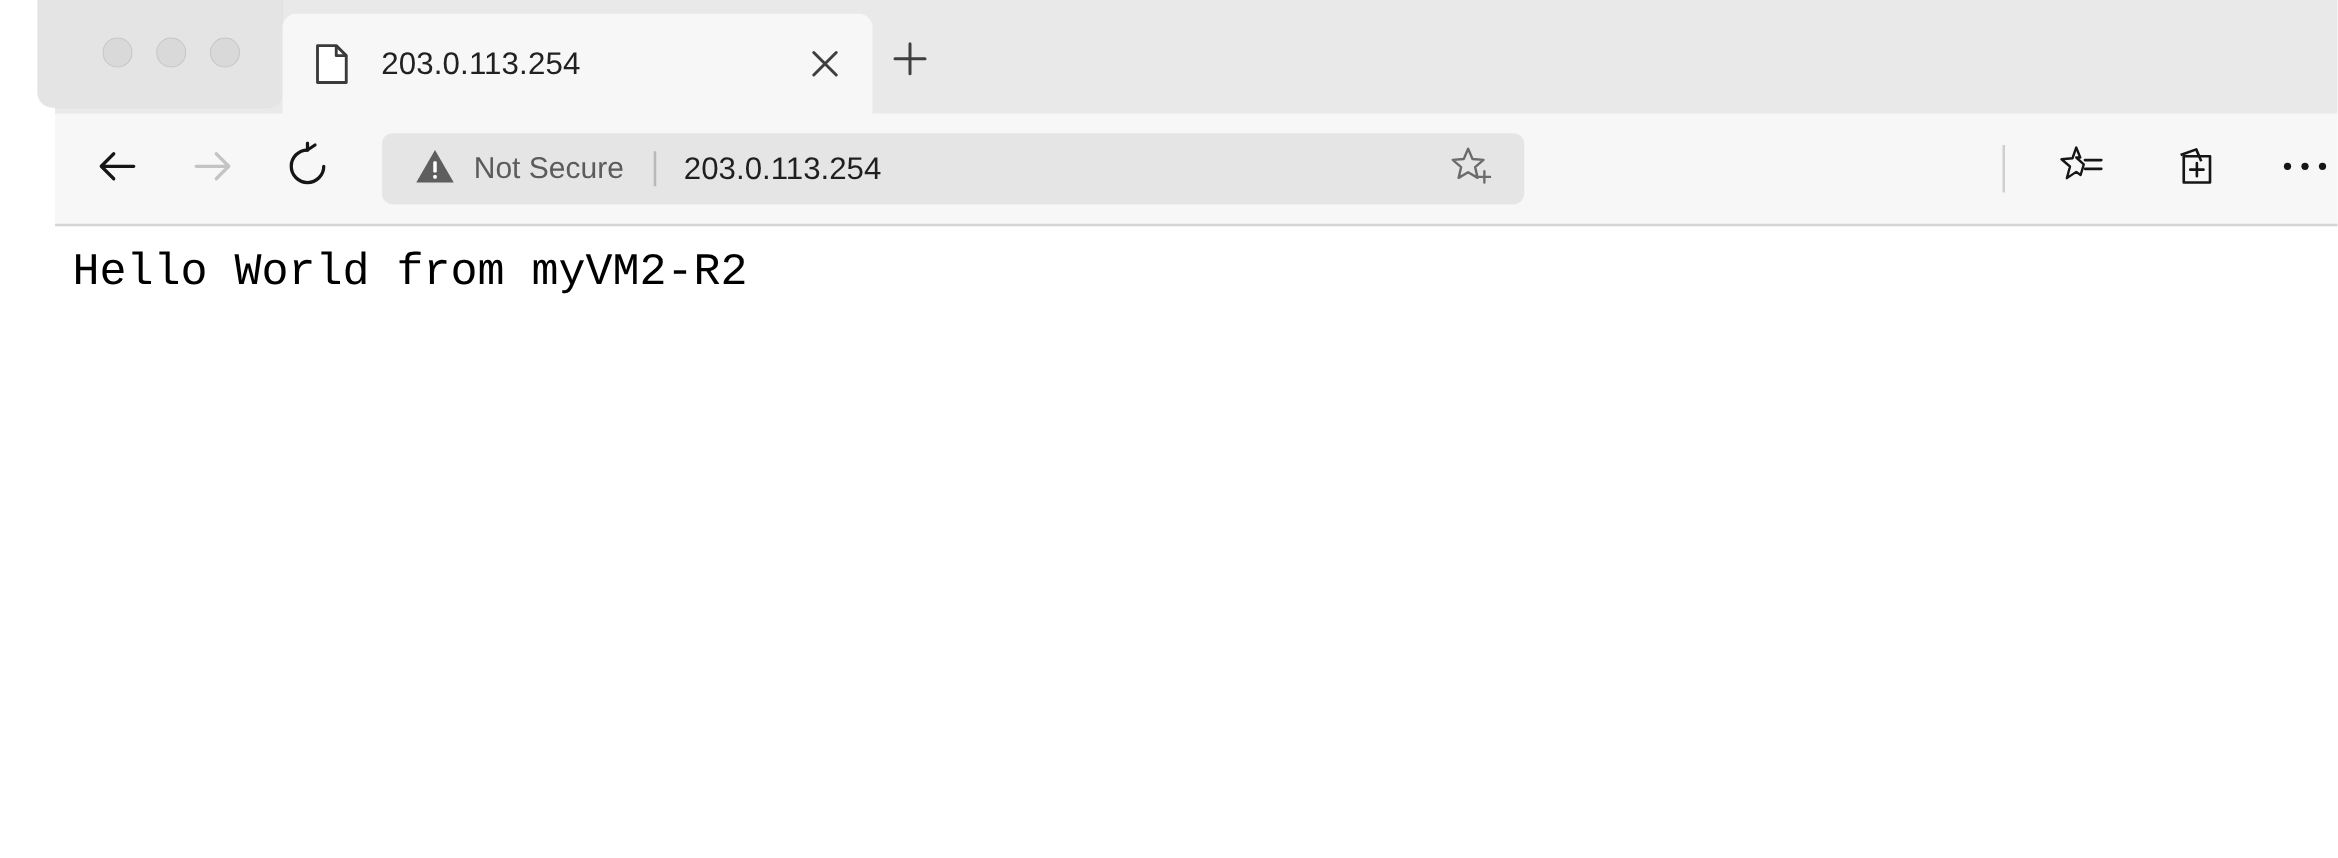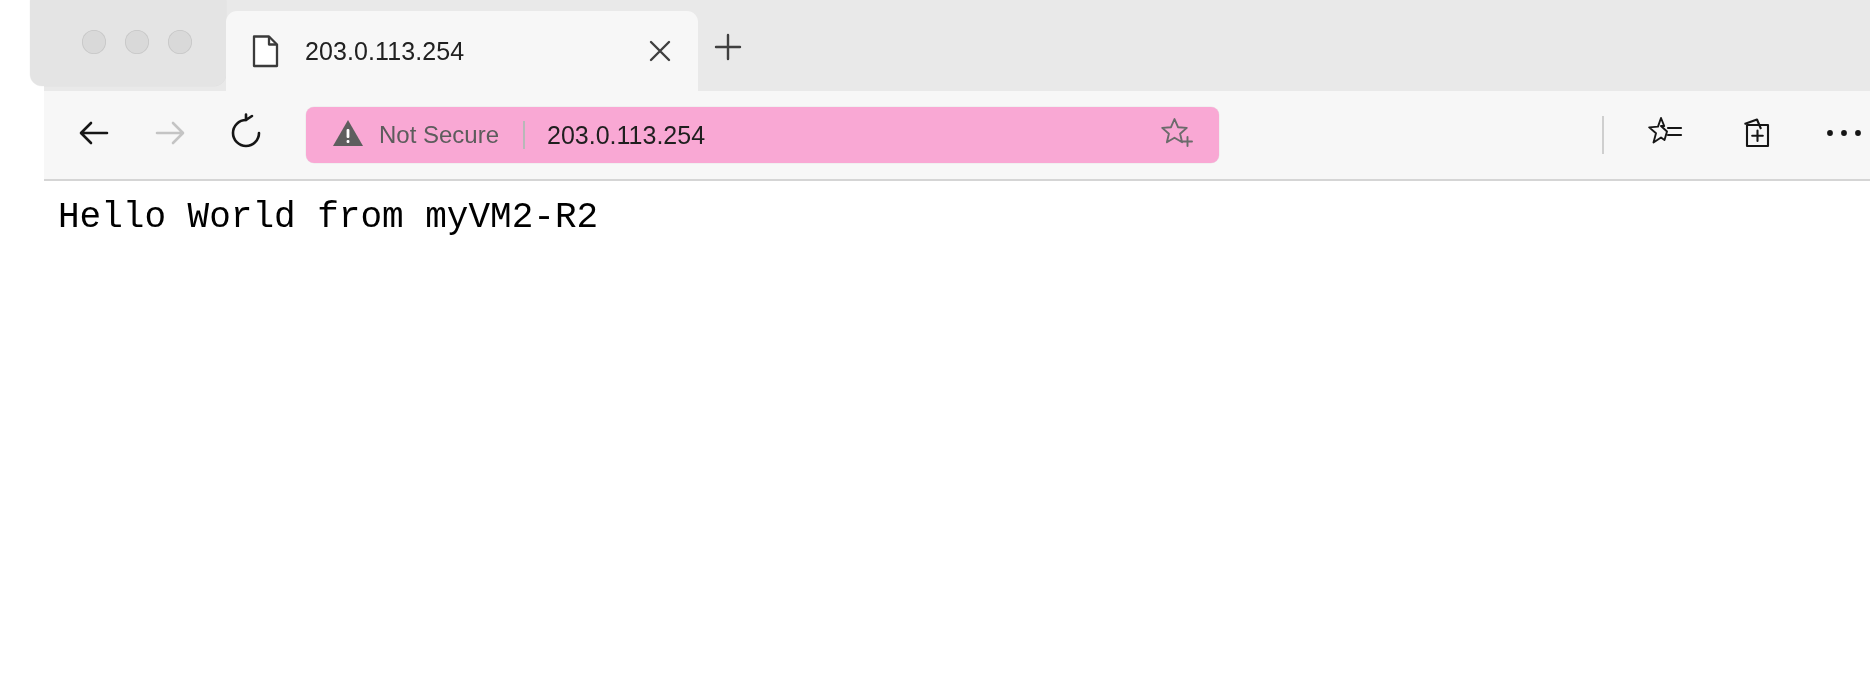--- a/index.html
+++ b/index.html
@@ -135,21 +135,21 @@
     justify-content: center;
     flex: 0 0 auto;
   }
   .nav-btn:first-child { margin-left: 22px; }
 
   .address-bar {
     flex: 1 1 auto;
     height: 56px;
     margin: 0 18px 0 22px;
     max-width: 913px;
-    background: #f9a8d4;
+    background: #e5e5e5;
     border-radius: 8px;
     display: flex;
     align-items: center;
     padding: 0 18px 0 26px;
     box-sizing: border-box;
     box-shadow: 0 0 0 0.5px rgba(0,0,0,0.06);
     justify-content: center;
   }
 
   .security-indicator {

